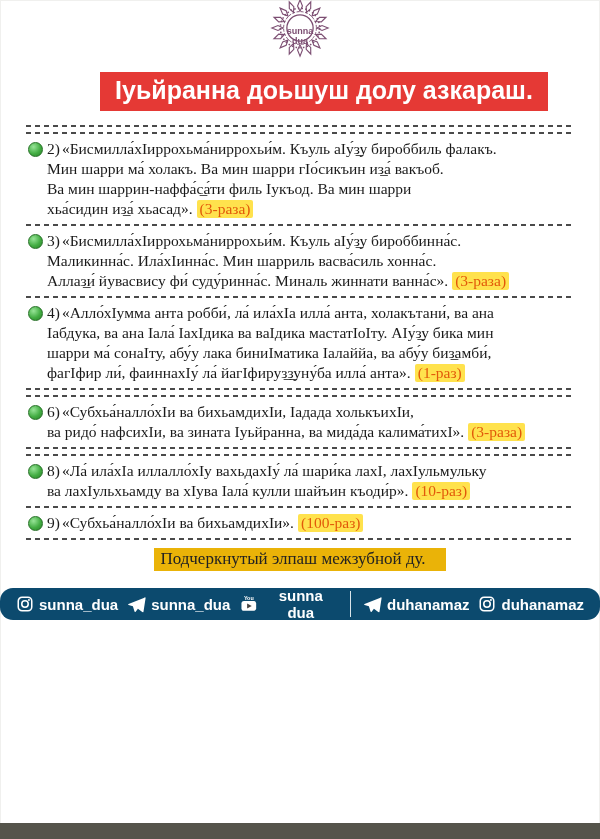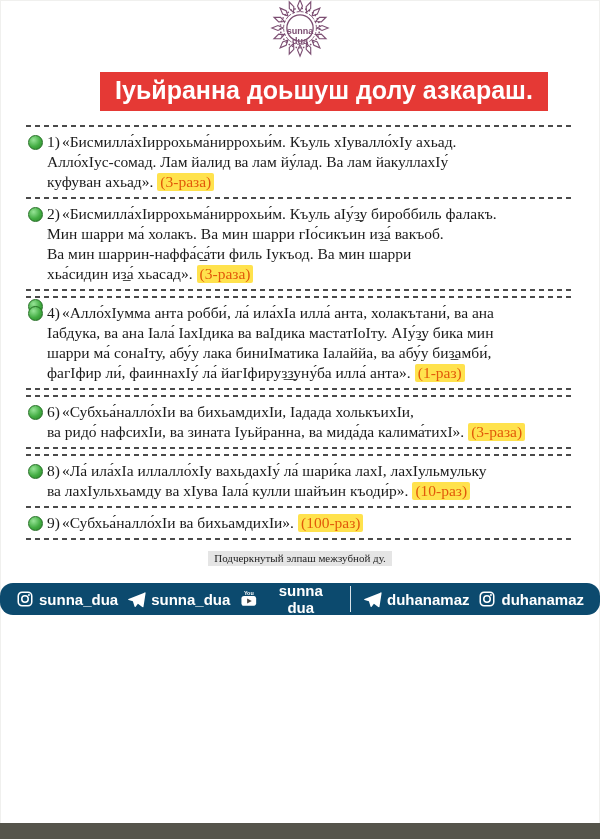--- a/index.html
+++ b/index.html
@@ -65,24 +65,24 @@
     color: #e2590a;
     padding: 0 3px 1px 3px;
     border-radius: 2px;
     margin-left: 4px;
   }
 
   
   .note-row { text-align: center; margin-top: 8px; }
   .note {
     display: inline-block;
-    background: #e5e5e5;
+    background: #eab308;
     color: #222;
-    font-size: 11px;
-    padding: 1px 6px 2px 6px;
+    font-size: 17px;
+    padding: 1px 20px 2px 6px;
   }
 
   
   .pill-row { text-align: center; margin-top: 17px; }
   .pill {
     display: inline-flex;
     align-items: center;
     gap: 9px;
     background: #0c4a6e;
     border-radius: 13px;
@@ -146,39 +146,36 @@
     </div>
   </div>
 
   <div class="banner-row">
     <h1 class="banner">Іуьйранна доьшуш долу азкараш.</h1>
   </div>
 
   <main>
     <div class="sep"></div>
 
-    <div class="item">
-      <span class="bullet"></span>
-      <p><span class="num">1)</span><span class="text">«Бисмилла́хІиррохьма́ниррохьи́м. Къуль хІувалло́хІу ахьад.
-Алло́хІус-сомад. Лам йалид ва лам йу́лад. Ва лам йакуллахІу́
-куфуван ахьад».</span><span class="badge">(3-раза)</span></p>
-    </div>
     <div class="sep"></div>
 
     <div class="item">
       <span class="bullet"></span>
       <p><span class="num">2)</span><span class="text">«Бисмилла́хІиррохьма́ниррохьи́м. Къуль аІу́з̲у бироббиль фалакъ.
 Мин шарри ма́ холакъ. Ва мин шарри гІо́сикъин из̲а́ вакъоб.
 Ва мин шаррин-наффа́с̲а́ти филь Іукъод. Ва мин шарри
 хьа́сидин из̲а́ хьасад».</span><span class="badge">(3-раза)</span></p>
     </div>
     <div class="sep"></div>
 
     <div class="item">
       <span class="bullet"></span>
+      <p><span class="num">3)</span><span class="text">«Бисмилла́хІиррохьма́ниррохьи́м. Къуль аІу́з̲у бироббинна́с.
+Маликинна́с. Ила́хІинна́с. Мин шарриль васва́силь хонна́с.
+Аллаз̲и́ йувасвису фи́ суду́ринна́с. Миналь жиннати ванна́с».</span><span class="badge">(3-раза)</span></p>
     </div>
     <div class="sep"></div>
 
     <div class="item">
       <span class="bullet"></span>
       <p><span class="num">4)</span><span class="text">«Алло́хІумма анта робби́, ла́ ила́хІа илла́ анта, холакътани́, ва ана
 Іабдука, ва ана Іала́ ІахІдика ва ваІдика мастатІоІту. АІу́з̲у бика мин
 шарри ма́ сонаІту, абу́у лака биниІматика Іалаййа, ва абу́у биз̲амби́,
 фагІфир ли́, фаиннахІу́ ла́ йагІфируз̲з̲уну́ба илла́ анта».</span><span class="badge">(1-раз)</span></p>
     </div>

